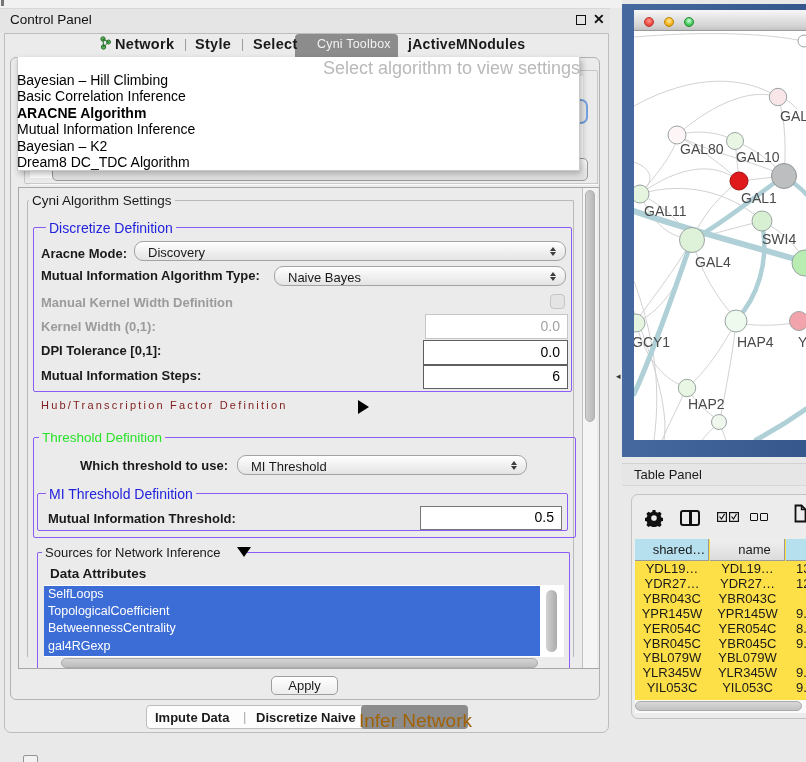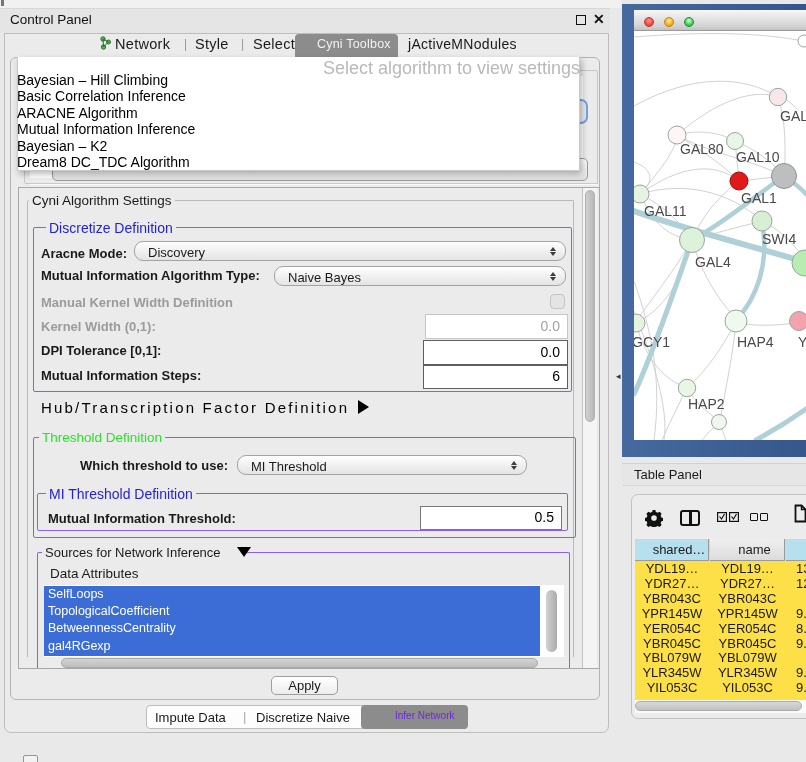--- a/index.html
+++ b/index.html
@@ -1,17 +1,17 @@
 <!DOCTYPE html>
 <html><head><meta charset="utf-8"><style>
 *{margin:0;padding:0;box-sizing:border-box}
 html,body{width:806px;height:762px;overflow:hidden}
 body{position:relative;background:#e9e9e9;font-family:"Liberation Sans",sans-serif;color:#1a1a1a}
 .abs{position:absolute}
-.b{font-weight:normal}
+.b{font-weight:bold}
 .lb{position:absolute;font-size:13px;font-weight:bold;white-space:nowrap}
 .combo{position:absolute;border:1px solid #a3a3a3;border-radius:9px;background:linear-gradient(#ffffff,#f2f2f2 45%,#e4e4e4);font-size:13px}
 .combo .ar{position:absolute;right:6px;top:0;height:100%;width:10px}
 .combo .ar:before{content:"";position:absolute;left:1px;top:1.5px;border:3.5px solid transparent;border-bottom:4.5px solid #3d3d3d}
 .combo .ar:after{content:"";position:absolute;left:1px;bottom:1.5px;border:3.5px solid transparent;border-top:4.5px solid #3d3d3d}
 .fld{position:absolute;background:#fff;font-size:14px;text-align:right;padding-right:7px}
 .grp{position:absolute;border:1px solid #8b5cf6;border-radius:2px}
 .grp .lab{position:absolute;top:-8px;background:#ebebeb;padding:0 3px;font-size:13.5px;font-weight:normal;white-space:nowrap}
 </style></head>
 <body>
@@ -77,21 +77,21 @@
 
 <div class="lb" style="left:41px;top:319px;color:#9b9b9b">Kernel Width (0,1):</div>
 <div class="fld" style="left:425px;top:314px;width:143px;height:25px;border:1px solid #c6c6c6;color:#a2a2a2;line-height:23px">0.0</div>
 
 <div class="lb" style="left:41px;top:343px">DPI Tolerance [0,1]:</div>
 <div class="fld" style="left:423px;top:340px;width:145px;height:25px;border:1.5px solid #5f5f5f;color:#000;line-height:22px">0.0</div>
 
 <div class="lb" style="left:41px;top:368px">Mutual Information Steps:</div>
 <div class="fld" style="left:423px;top:365px;width:145px;height:24px;border:1.5px solid #5f5f5f;color:#000;line-height:21px">6</div>
 
-<div class="abs" style="left:41px;top:399px;font-size:15px;letter-spacing:2.2px;color:#000000">Hub/Transcription Factor Definition</div>
+<div class="abs" style="left:41px;top:399px;font-size:11px;letter-spacing:2.2px;color:#7f1d1d">Hub/Transcription Factor Definition</div>
 <div class="abs" style="left:358px;top:400px;width:0;height:0;border:7px solid transparent;border-left:11px solid #000"></div>
 
 <div class="grp" style="left:33px;top:437px;width:543px;height:101px">
   <div class="lab" style="left:5px;color:#2ae22a">Threshold Definition</div>
 </div>
 <div class="lb" style="left:80px;top:458px">Which threshold to use:</div>
 <div class="combo" style="left:237px;top:455px;width:290px;height:20px">
     <span style="position:absolute;left:13px;top:3px">MI Threshold</span>
     <span class="ar"></span>
   </div>
@@ -115,21 +115,21 @@
 <div class="abs" style="left:44px;top:657px;width:520px;height:11px;background:#ececec"></div>
 <div class="abs" style="left:61px;top:658px;width:477px;height:10px;background:linear-gradient(#d4d4d4,#bcbcbc);border-radius:5px;border:1px solid #aaa"></div>
 
 <div class="abs" style="left:271px;top:676px;width:67px;height:19px;background:linear-gradient(#ffffff,#ececec);border:1px solid #9e9e9e;border-radius:5px;text-align:center;font-size:13px;line-height:18px">Apply</div>
 
 <div class="abs" style="left:146px;top:705px;width:322px;height:24px;background:#fdfdfd;border:1px solid #bdbdbd;border-radius:4px"></div>
 <div class="abs" style="left:361px;top:705px;width:107px;height:24px;background:#8c8c8c;border-radius:4px"></div>
 <div class="abs b" style="left:155px;top:710px;font-size:13px">Impute Data</div>
 <div class="abs" style="left:243px;top:709px;color:#aaa;font-size:13px">|</div>
 <div class="abs b" style="left:256px;top:710px;font-size:13px">Discretize Naive</div>
-<div class="abs" style="left:395px;top:710px;font-size:10px;color:#6d28d9">Infer Network</div>
+<div class="abs" style="left:359px;top:710px;font-size:19px;color:#a16207">Infer Network</div>
 
 <div class="abs" style="left:23px;top:755px;width:15px;height:12px;background:#f2f2f2;border:1px solid #949494;border-radius:2px"></div>
 
 <div class="abs" style="left:616px;top:371px;font-size:9px;color:#333">◂</div>
 
 <div class="abs" style="left:17px;top:57px;width:563px;height:114px;background:#fff;border:1px solid #c9c9c9;border-top:none;box-shadow:2px 3px 6px rgba(0,0,0,.28);border-radius:0 0 2px 2px"></div>
 <div class="abs" style="left:17px;top:58px;width:563px;text-align:right;color:#b9b9b9;font-size:18px">Select algorithm to view settings</div>
 <div class="abs" style="left:17px;top:72px;font-size:14px;line-height:16.4px;color:#000">
 Bayesian – Hill Climbing<br>
 Basic Correlation Inference<br>

